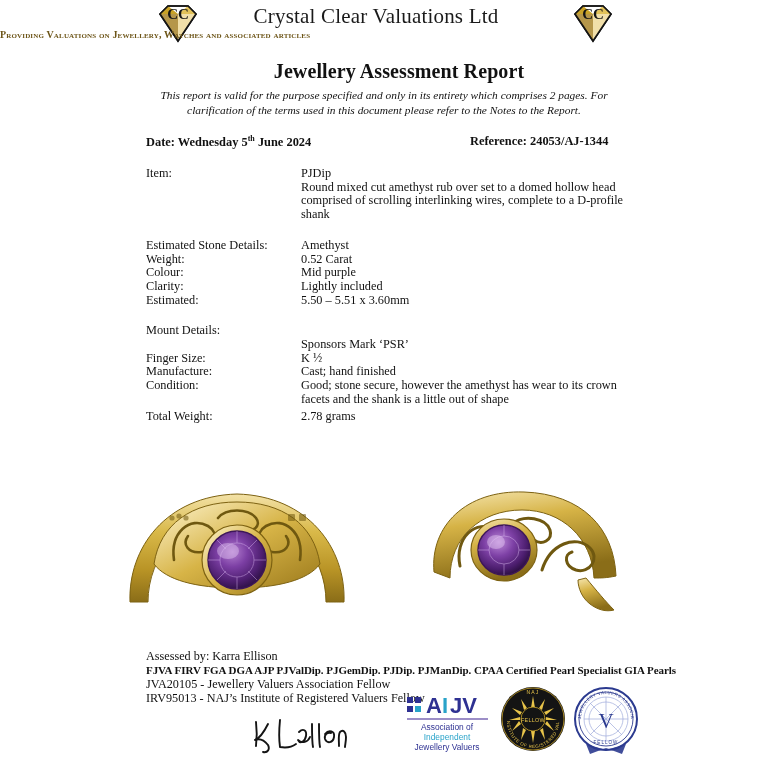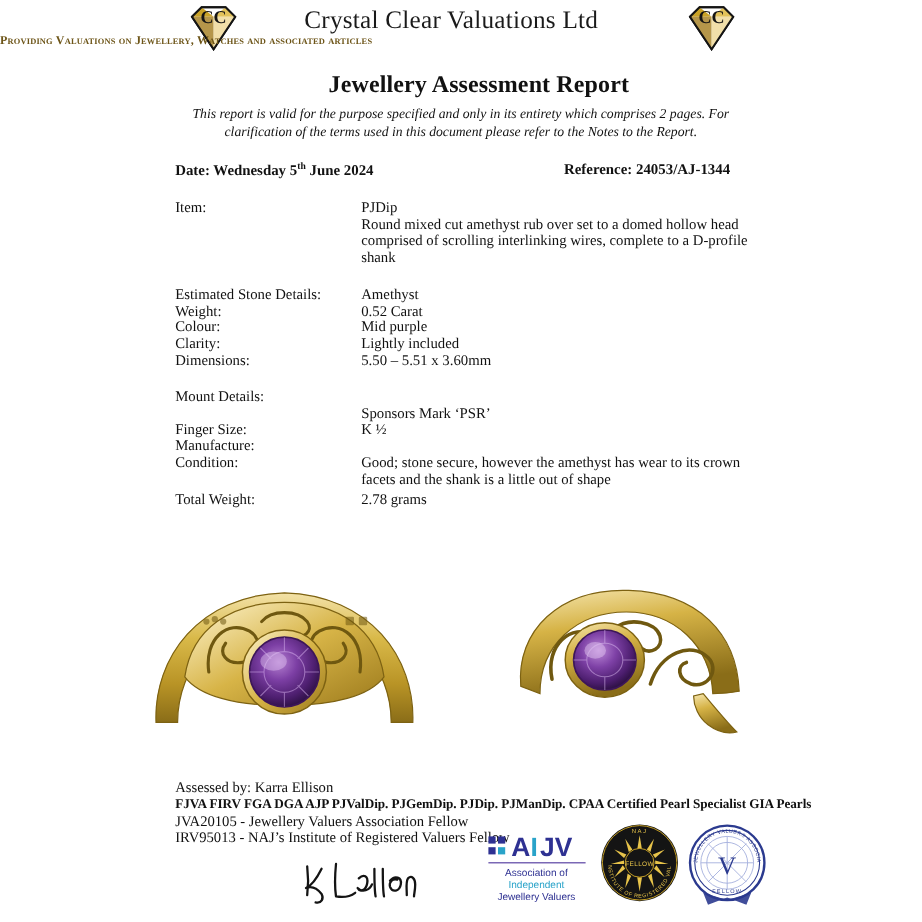--- a/index.html
+++ b/index.html
@@ -223,39 +223,40 @@
   </div>
   <div class="row">
     <span class="label">Colour:</span>
     <div class="value">Mid purple</div>
   </div>
   <div class="row">
     <span class="label">Clarity:</span>
     <div class="value">Lightly included</div>
   </div>
   <div class="row">
-    <span class="label">Dimensions:</span>
+    <span class="label">Estimated:</span>
     <div class="value">5.50 – 5.51 x 3.60mm</div>
   </div>
 </div>
 
 <div class="gap-lg"></div>
 <div class="section">
   <div class="row">
     <span class="label b">Mount Details:</span>
   </div>
   <div class="row">
     <div class="value">Sponsors Mark ‘PSR’</div>
   </div>
   <div class="row">
     <span class="label">Finger Size:</span>
     <div class="value">K ½</div>
   </div>
   <div class="row">
     <span class="label">Manufacture:</span>
+    <div class="value">Cast; hand finished</div>
   </div>
   <div class="row">
     <span class="label">Condition:</span>
     <div class="value">Good; stone secure, however the amethyst has wear to its crown</div>
   </div>
   <div class="row">
     <div class="value">facets and the shank is a little out of shape</div>
   </div>
   <div class="gap-sm"></div>
   <div class="row">

